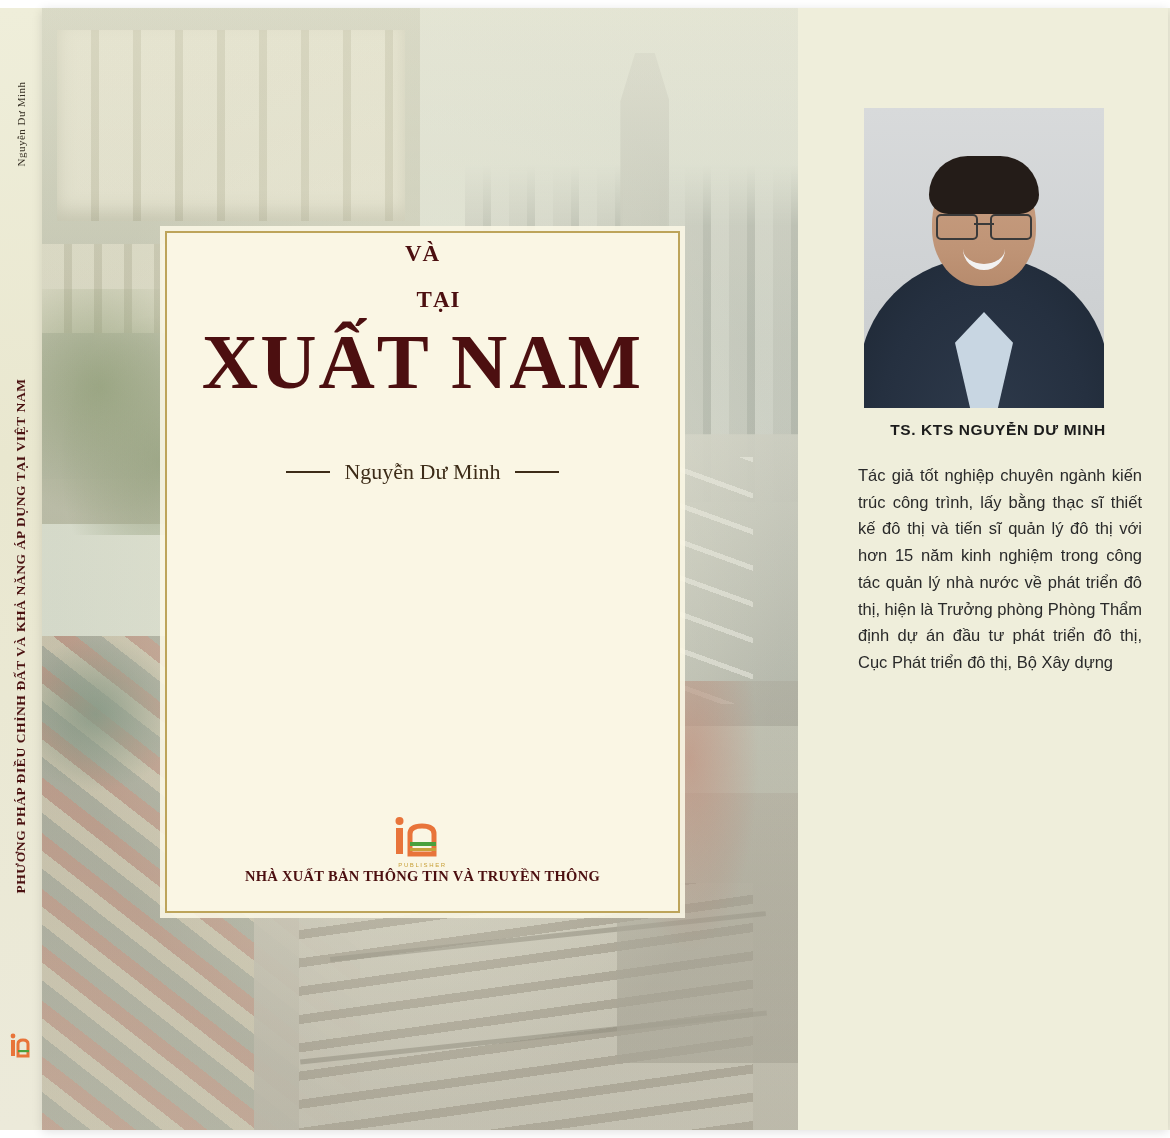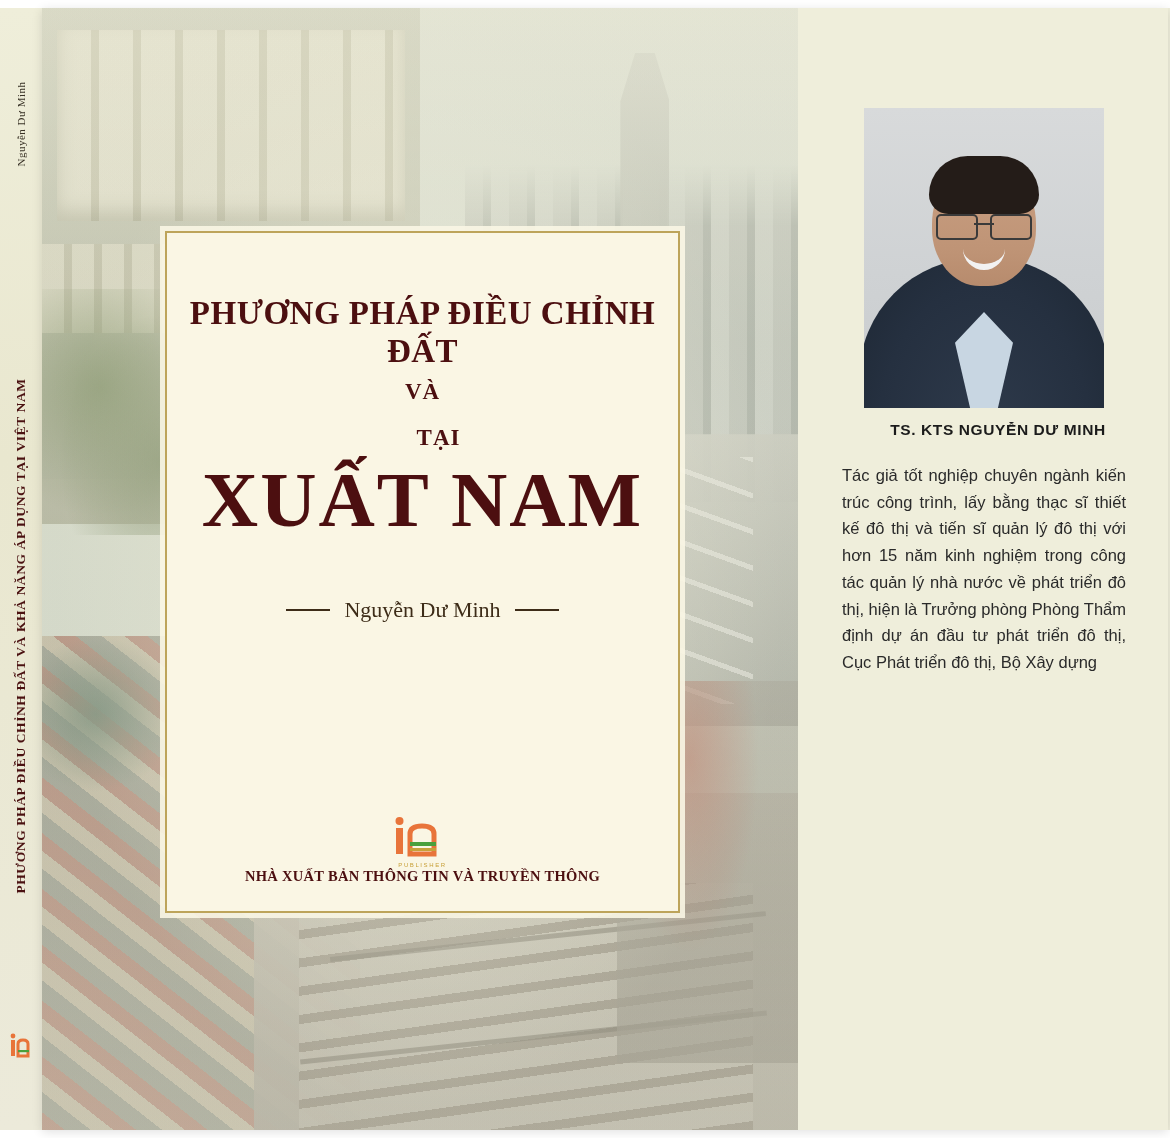--- a/index.html
+++ b/index.html
@@ -382,21 +382,21 @@
     top: 413px;
     text-align: center;
     font-family: "Liberation Sans", sans-serif;
     font-weight: bold;
     font-size: 15.5px;
     letter-spacing: 0.6px;
     color: #1b1b1b;
   }
   .author-bio {
     position: absolute;
-    left: 44px;
+    left: 60px;
     top: 454px;
     width: 284px;
     font-family: "Liberation Sans", sans-serif;
     font-size: 16.5px;
     line-height: 1.62;
     text-align: justify;
     color: #2a2a2a;
   }
 
   .page-shadow {
@@ -442,21 +442,20 @@
       <div class="ph-rail"></div>
       <div class="ph-rail-ties"></div>
       <div class="ph-rail-bar1"></div>
       <div class="ph-rail-bar2"></div>
       <div class="ph-market"></div>
       <div class="ph-veil"></div>
       <div class="ph-veil2"></div>
     </div>
 
     <div class="title-panel">
-      <div class="t-line1">PHƯƠNG PHÁP ĐIỀU CHỈNH ĐẤT</div>
       <div class="t-and">VÀ</div>
       <div class="t-at">TẠI</div>
       <div class="t-country">XUẤT NAM</div>
 
       <div class="t-author">
         <span class="rule"></span>
         <span>Nguyễn Dư Minh</span>
         <span class="rule"></span>
       </div>
 

